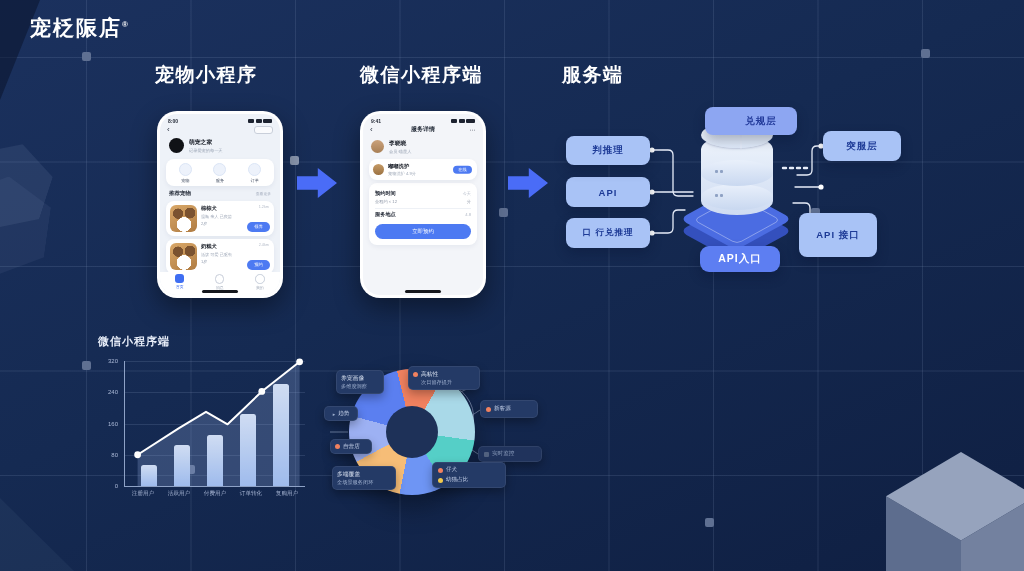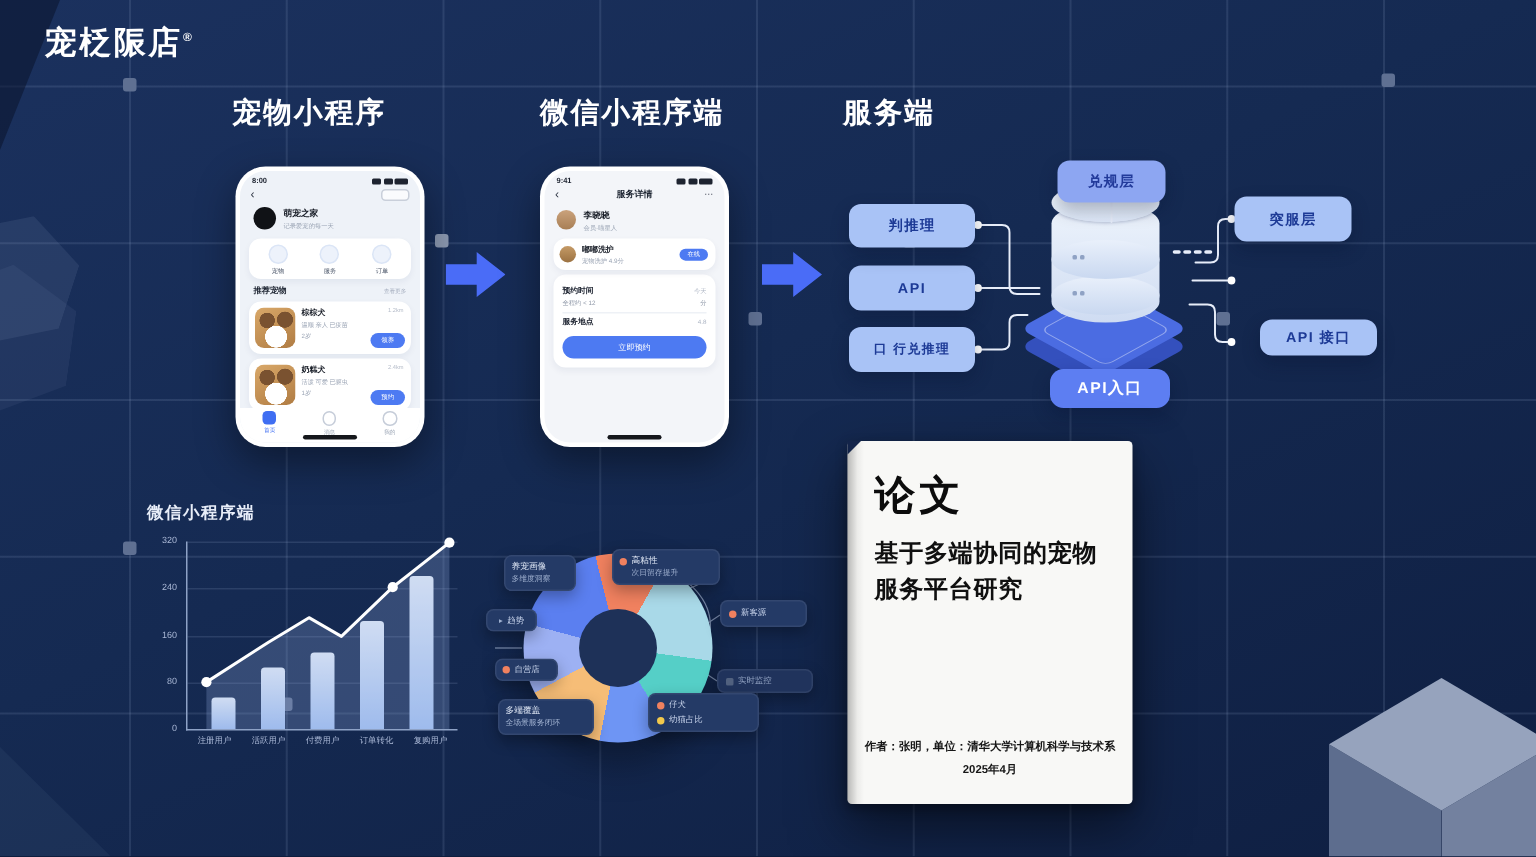--- a/index.html
+++ b/index.html
@@ -83,21 +83,21 @@
   .dsep{border-top:0.5px solid #eef1f6;margin:4px 0 2px;}
   .book-btn{margin-top:6px;height:15px;background:#4d7af2;border-radius:8px;color:#fff;font-size:5.4px;display:flex;align-items:center;justify-content:center;}
   
   .arrow{position:absolute;width:40px;height:34px;background:#4a6cf7;
     clip-path:polygon(0 30%,52% 30%,52% 6%,100% 50%,52% 94%,52% 70%,0 70%);
     filter:drop-shadow(0 4px 7px rgba(0,0,0,.35));}
   
   .sbox{position:absolute;border-radius:8px;display:flex;align-items:center;justify-content:center;
     font-weight:800;color:#1d3a96;background:#a9c3f6;font-size:9.5px;letter-spacing:1px;
     box-shadow:0 5px 12px rgba(5,15,45,.3);}
-  .sbox.top{background:#8da6f2;color:#223a9a;}
+  .sbox.top{background:#8da6f2;color:#223a9a;padding-left:20px;}
   .sbox.entry{background:#5d7ef2;color:#fff;font-size:10.5px;border-radius:9px;}
   .platform,.platform-side,.platform-inner{position:absolute;transform:scale(1,.55) rotate(45deg);}
   .platform{left:696px;top:179px;width:80px;height:80px;background:#4b6ce2;border-radius:10px;}
   .platform-side{left:696px;top:191px;width:80px;height:80px;background:#3450bd;border-radius:10px;}
   .platform-inner{left:706px;top:189px;width:60px;height:60px;border:1px solid rgba(255,255,255,.4);border-radius:7px;background:transparent;}
   .cyl{position:absolute;left:701px;top:122px;width:72px;height:102px;}
   .cyl .body{position:absolute;top:13px;left:0;width:72px;height:80px;border-radius:36px/14px;background:linear-gradient(180deg,#eef4fc 0%,#cfdcf2 100%);}
   .cyl .disc{position:absolute;left:0;width:72px;height:26px;border-radius:50%;background:linear-gradient(#f9fcff,#dde8f8);box-shadow:0 1px 2px rgba(60,80,130,.25);}
   .cyl .sep{position:absolute;left:0;width:72px;height:26px;border-radius:50%;background:linear-gradient(#e9f0fb,#c9d8f0);}
   .cyl .dot{position:absolute;width:2.5px;height:2.5px;background:#8fa2c4;border-radius:1px;}
@@ -334,21 +334,21 @@
       <circle cx="266" cy="51" r="2.6"></circle>
         <circle cx="266" cy="92" r="2.6"></circle>
         <circle cx="266" cy="133" r="2.6"></circle>
     </g>
   </svg>
   <div class="sbox top" style="left:705px;top:107px;width:72px;height:28px;">兑规层</div>
   <div class="sbox" style="left:566px;top:177px;width:84px;height:30px;">API</div>
   <div class="sbox" style="left:566px;top:136px;width:84px;height:29px;">判推理</div>
   <div class="sbox" style="left:823px;top:131px;width:78px;height:30px;">突服层</div>
   <div class="sbox" style="left:566px;top:218px;width:84px;height:30px;font-size:8.5px;">口 行兑推理</div>
-  <div class="sbox" style="left:840px;top:213px;width:78px;height:24px;">API 接口</div>
+  <div class="sbox" style="left:799px;top:213px;width:78px;height:44px;">API 接口</div>
   <div class="sbox entry" style="left:700px;top:246px;width:80px;height:26px;">API入口</div>
 
   <div class="chart-panel">
     <div class="panel-title">微信小程序端</div>
     <div class="plot-wrap" id="plot">
       <div id="gridlines">
           <div class="gridline" style="top: 93.75px;"></div>
           <div class="gridline" style="top: 62.5px;"></div>
           <div class="gridline" style="top: 31.25px;"></div>
           <div class="gridline" style="top: 0px;"></div>
@@ -435,29 +435,19 @@
           <span class="dot dot-orange"></span>
           <span class="co-text">仔犬</span>
         </div>
       <div class="co-flex" style="margin-top:2px;">
           <span class="dot dot-yellow"></span>
           <span class="co-text">幼猫占比</span>
         </div>
     </div>
   </div>
 
-  <div class="paper">
-    <div class="paper-notch"></div>
-    <h1>论文</h1>
-    <div class="sub"><span>基于多端协同的宠物</span><br>
-    <span>服务平台研究</span></div>
-    <div class="paper-footer">
-      <div>作者：张明，单位：清华大学计算机科学与技术系</div>
-      <div>2025年4月</div>
-    </div>
-  </div>
 
   <div class="cube">
     <div class="fleft"></div>
       <div class="fright"></div>
       <div class="ftop"></div>
   </div>
 </div>
 
 </body></html>

